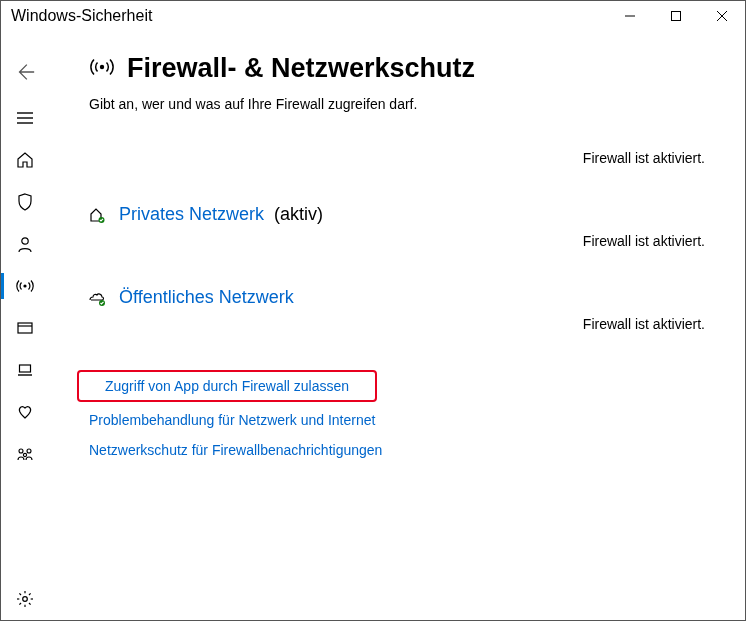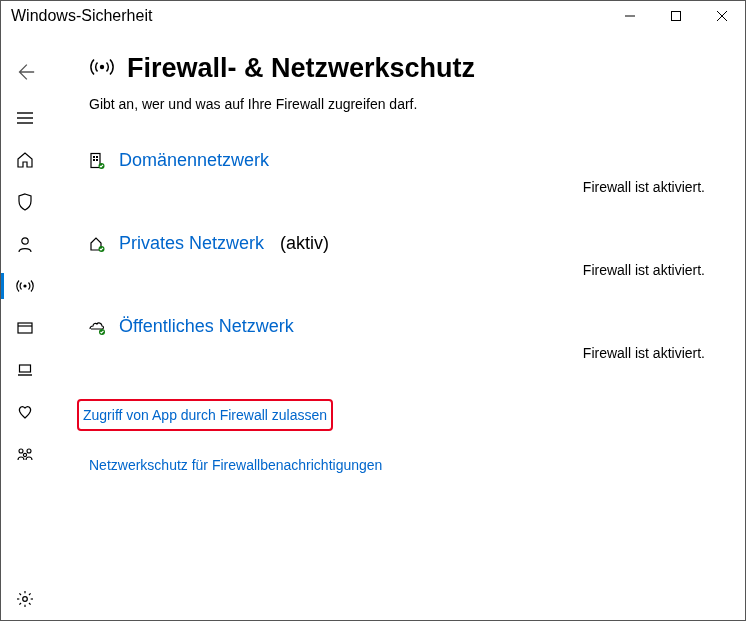--- a/index.html
+++ b/index.html
@@ -93,38 +93,37 @@
   .net-head .icon { width: 20px; display:flex; }
   .net-head .icon svg { width: 18px; height: 18px; }
   .net-link {
     color: #0066cc;
     font-size: 18px;
     font-weight: 400;
   }
   .net-active {
     font-size: 18px;
     color: #000;
-    margin-left: 6px;
   }
   .net-status {
     font-size: 14px;
     color: #000;
     text-align: right;
   }
   .links { margin-top: 18px; }
   .link-row {
     color: #0066cc;
     font-size: 14px;
     margin-bottom: 14px;
     display: inline-block;
   }
   .highlighted {
     border: 2px solid #e8001f;
     border-radius: 4px;
-    padding: 6px 4px;
+    padding: 6px 26px;
     margin-left: -12px;
     margin-bottom: 10px;
     display: inline-block;
   }
 </style>
 </head>
 <body>
 
 <div class="titlebar">
   <span>Windows-Sicherheit</span>
@@ -241,34 +240,20 @@
           <path d="M17.5 8.5 A6.4 6.4 0 0 1 17.5 17.5" fill="none" stroke="#000" stroke-width="1.5"></path>
           <path d="M5 5.5 A10.6 10.6 0 0 0 5 20.5" fill="none" stroke="#000" stroke-width="1.5"></path>
           <path d="M21 5.5 A10.6 10.6 0 0 1 21 20.5" fill="none" stroke="#000" stroke-width="1.5"></path>
         </svg>
       </span>
       <h1>Firewall- &amp; Netzwerkschutz</h1>
     </div>
     <p class="page-desc">Gibt an, wer und was auf Ihre Firewall zugreifen darf.</p>
 
     <div class="net-section">
-      <div class="net-head">
-        <span class="icon">
-          <svg viewBox="0 0 18 18">
-              <rect x="2" y="1.5" width="9" height="14" fill="none" stroke="#000" stroke-width="1.2"></rect>
-              <rect x="4" y="4" width="2" height="2" fill="#000"></rect>
-              <rect x="7" y="4" width="2" height="2" fill="#000"></rect>
-              <rect x="4" y="7" width="2" height="2" fill="#000"></rect>
-              <rect x="7" y="7" width="2" height="2" fill="#000"></rect>
-              <circle cx="12.5" cy="14" r="3" fill="#107c10"></circle>
-              <path d="M11 14 l1 1 l2 -2.2" stroke="#fff" stroke-width="1.2" fill="none"></path>
-            </svg>
-        </span>
-        <a class="net-link">Domänennetzwerk</a>
-      </div>
       <div class="net-status">Firewall ist aktiviert.</div>
     </div>
 
     <div class="net-section">
       <div class="net-head">
         <span class="icon">
           <svg viewBox="0 0 18 18">
               <path d="M2 8 L7 3 L12 8 V15 H2 Z" fill="none" stroke="#000" stroke-width="1.2"></path>
               <circle cx="12.5" cy="14" r="3" fill="#107c10"></circle>
               <path d="M11 14 l1 1 l2 -2.2" stroke="#fff" stroke-width="1.2" fill="none"></path>
@@ -291,17 +276,17 @@
         </span>
         <a class="net-link">Öffentliches Netzwerk</a>
       </div>
       <div class="net-status">Firewall ist aktiviert.</div>
     </div>
 
     <div class="links">
       <div class="highlighted">
         <a class="link-row" style="margin-bottom:0">Zugriff von App durch Firewall zulassen</a>
       </div><br>
-      <br>
+      <a class="link-row">Problembehandlung für Netzwerk und Internet</a><br>
       <a class="link-row">Netzwerkschutz für Firewallbenachrichtigungen</a><br>
     </div>
   </main>
 </div>
 
 </body></html>

